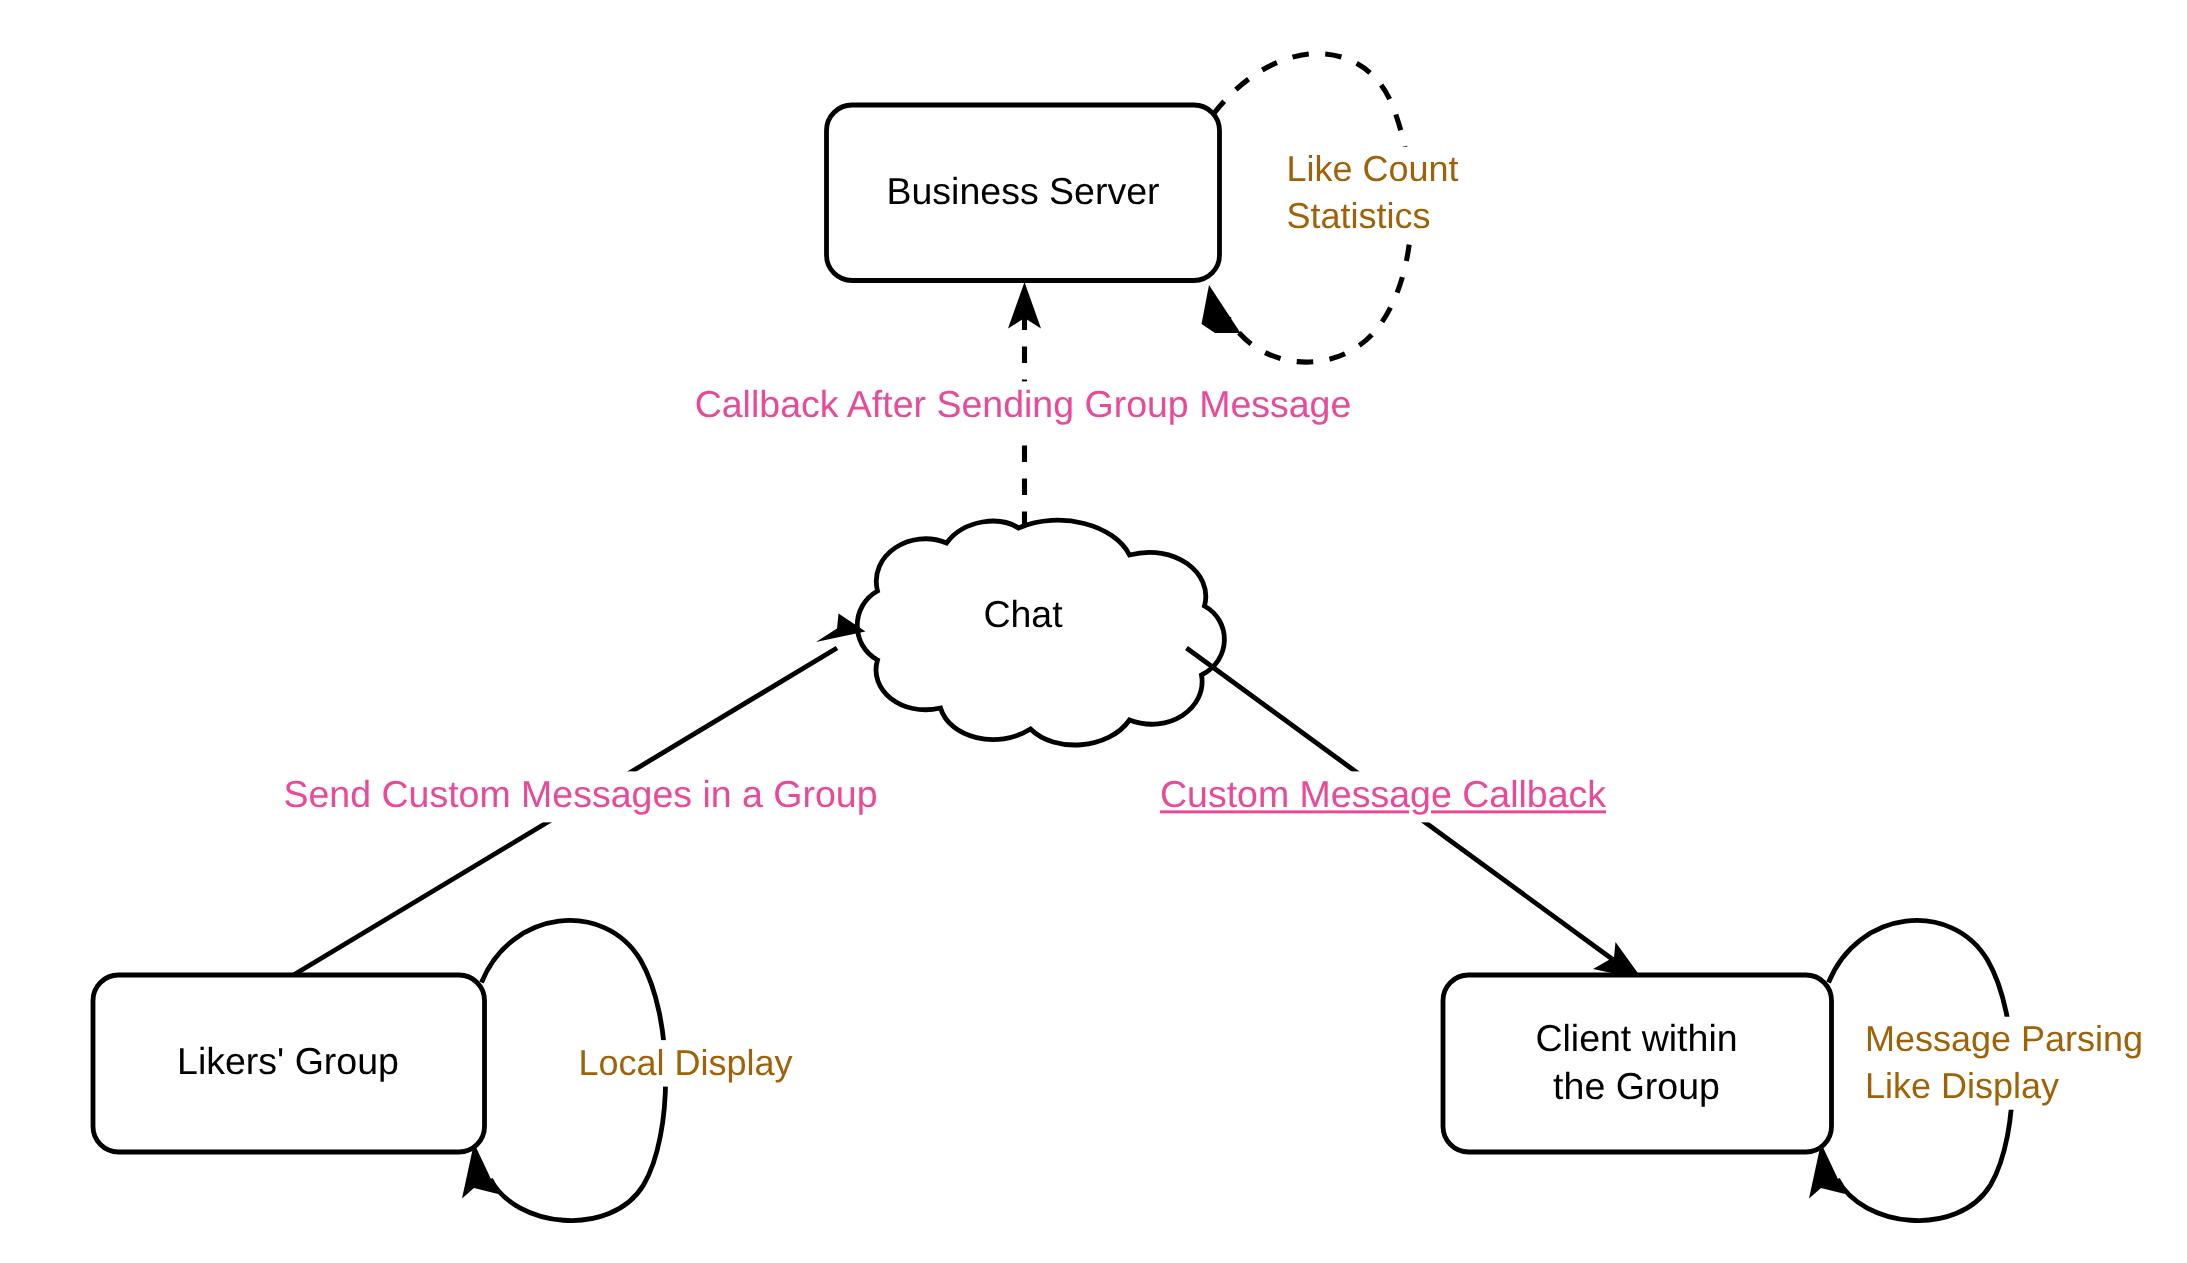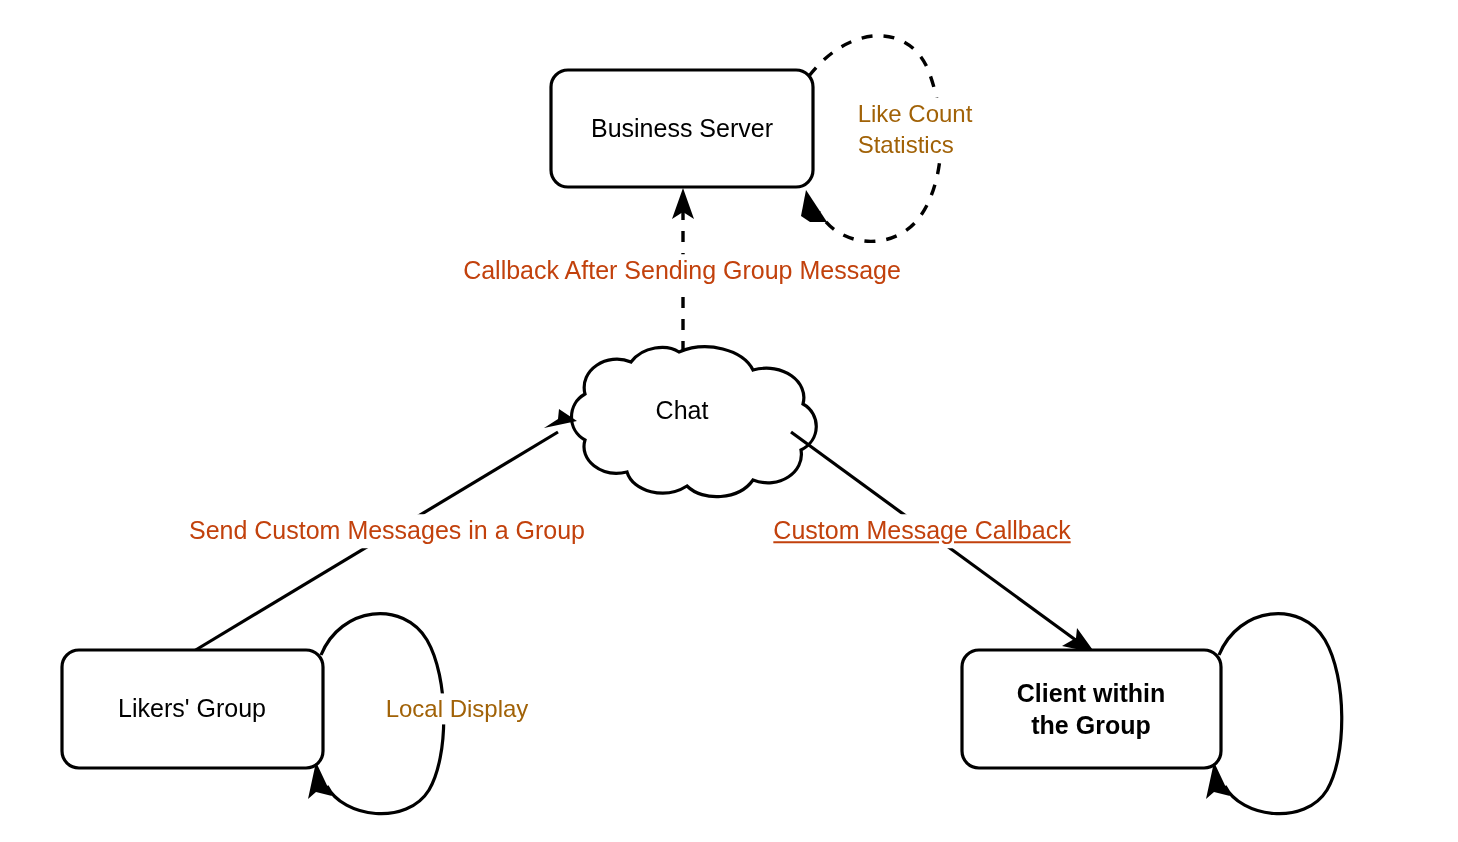--- a/index.html
+++ b/index.html
@@ -59,21 +59,21 @@
     line-height: 1.26;
     color: #000000;
     white-space: nowrap;
     transform: translate(-50%, -50%);
   }
   .edge-label {
     position: absolute;
     text-align: center;
     font-size: 25px;
     line-height: 1.26;
-    color: #c2410c;
+    color: #ec4899;
     white-space: nowrap;
     background: #ffffff;
     padding: 1px 5px;
     transform: translate(-50%, -50%);
   }
   .loop-label {
     position: absolute;
     font-size: 24px;
     line-height: 1.3;
     color: #a16207;
@@ -162,19 +162,23 @@
   <div class="edge-label" style="left:356px; top:531px;">Send Custom Messages in a Group</div>
 
   <div class="edge-label" style="left:891px; top:531px;text-decoration:underline;">Custom Message Callback</div>
 
   <div class="node-label" style="left:161px; top:709px;">Likers' Group</div>
 
   <div class="loop-label" style="left:426px; top:709px;">
     <div>Local Display</div>
   </div>
 
-  <div class="node-label" style="left:1060px; top:709px;font-weight:bold;">
+  <div class="node-label" style="left:1060px; top:709px;">
     <div>Client within</div>
     <div>the Group</div>
   </div>
 
+  <div class="loop-label" style="left:1305px; top:709px;">
+    <div>Message Parsing</div>
+    <div>Like Display</div>
+  </div>
 
 </div>
 
 </body></html>

